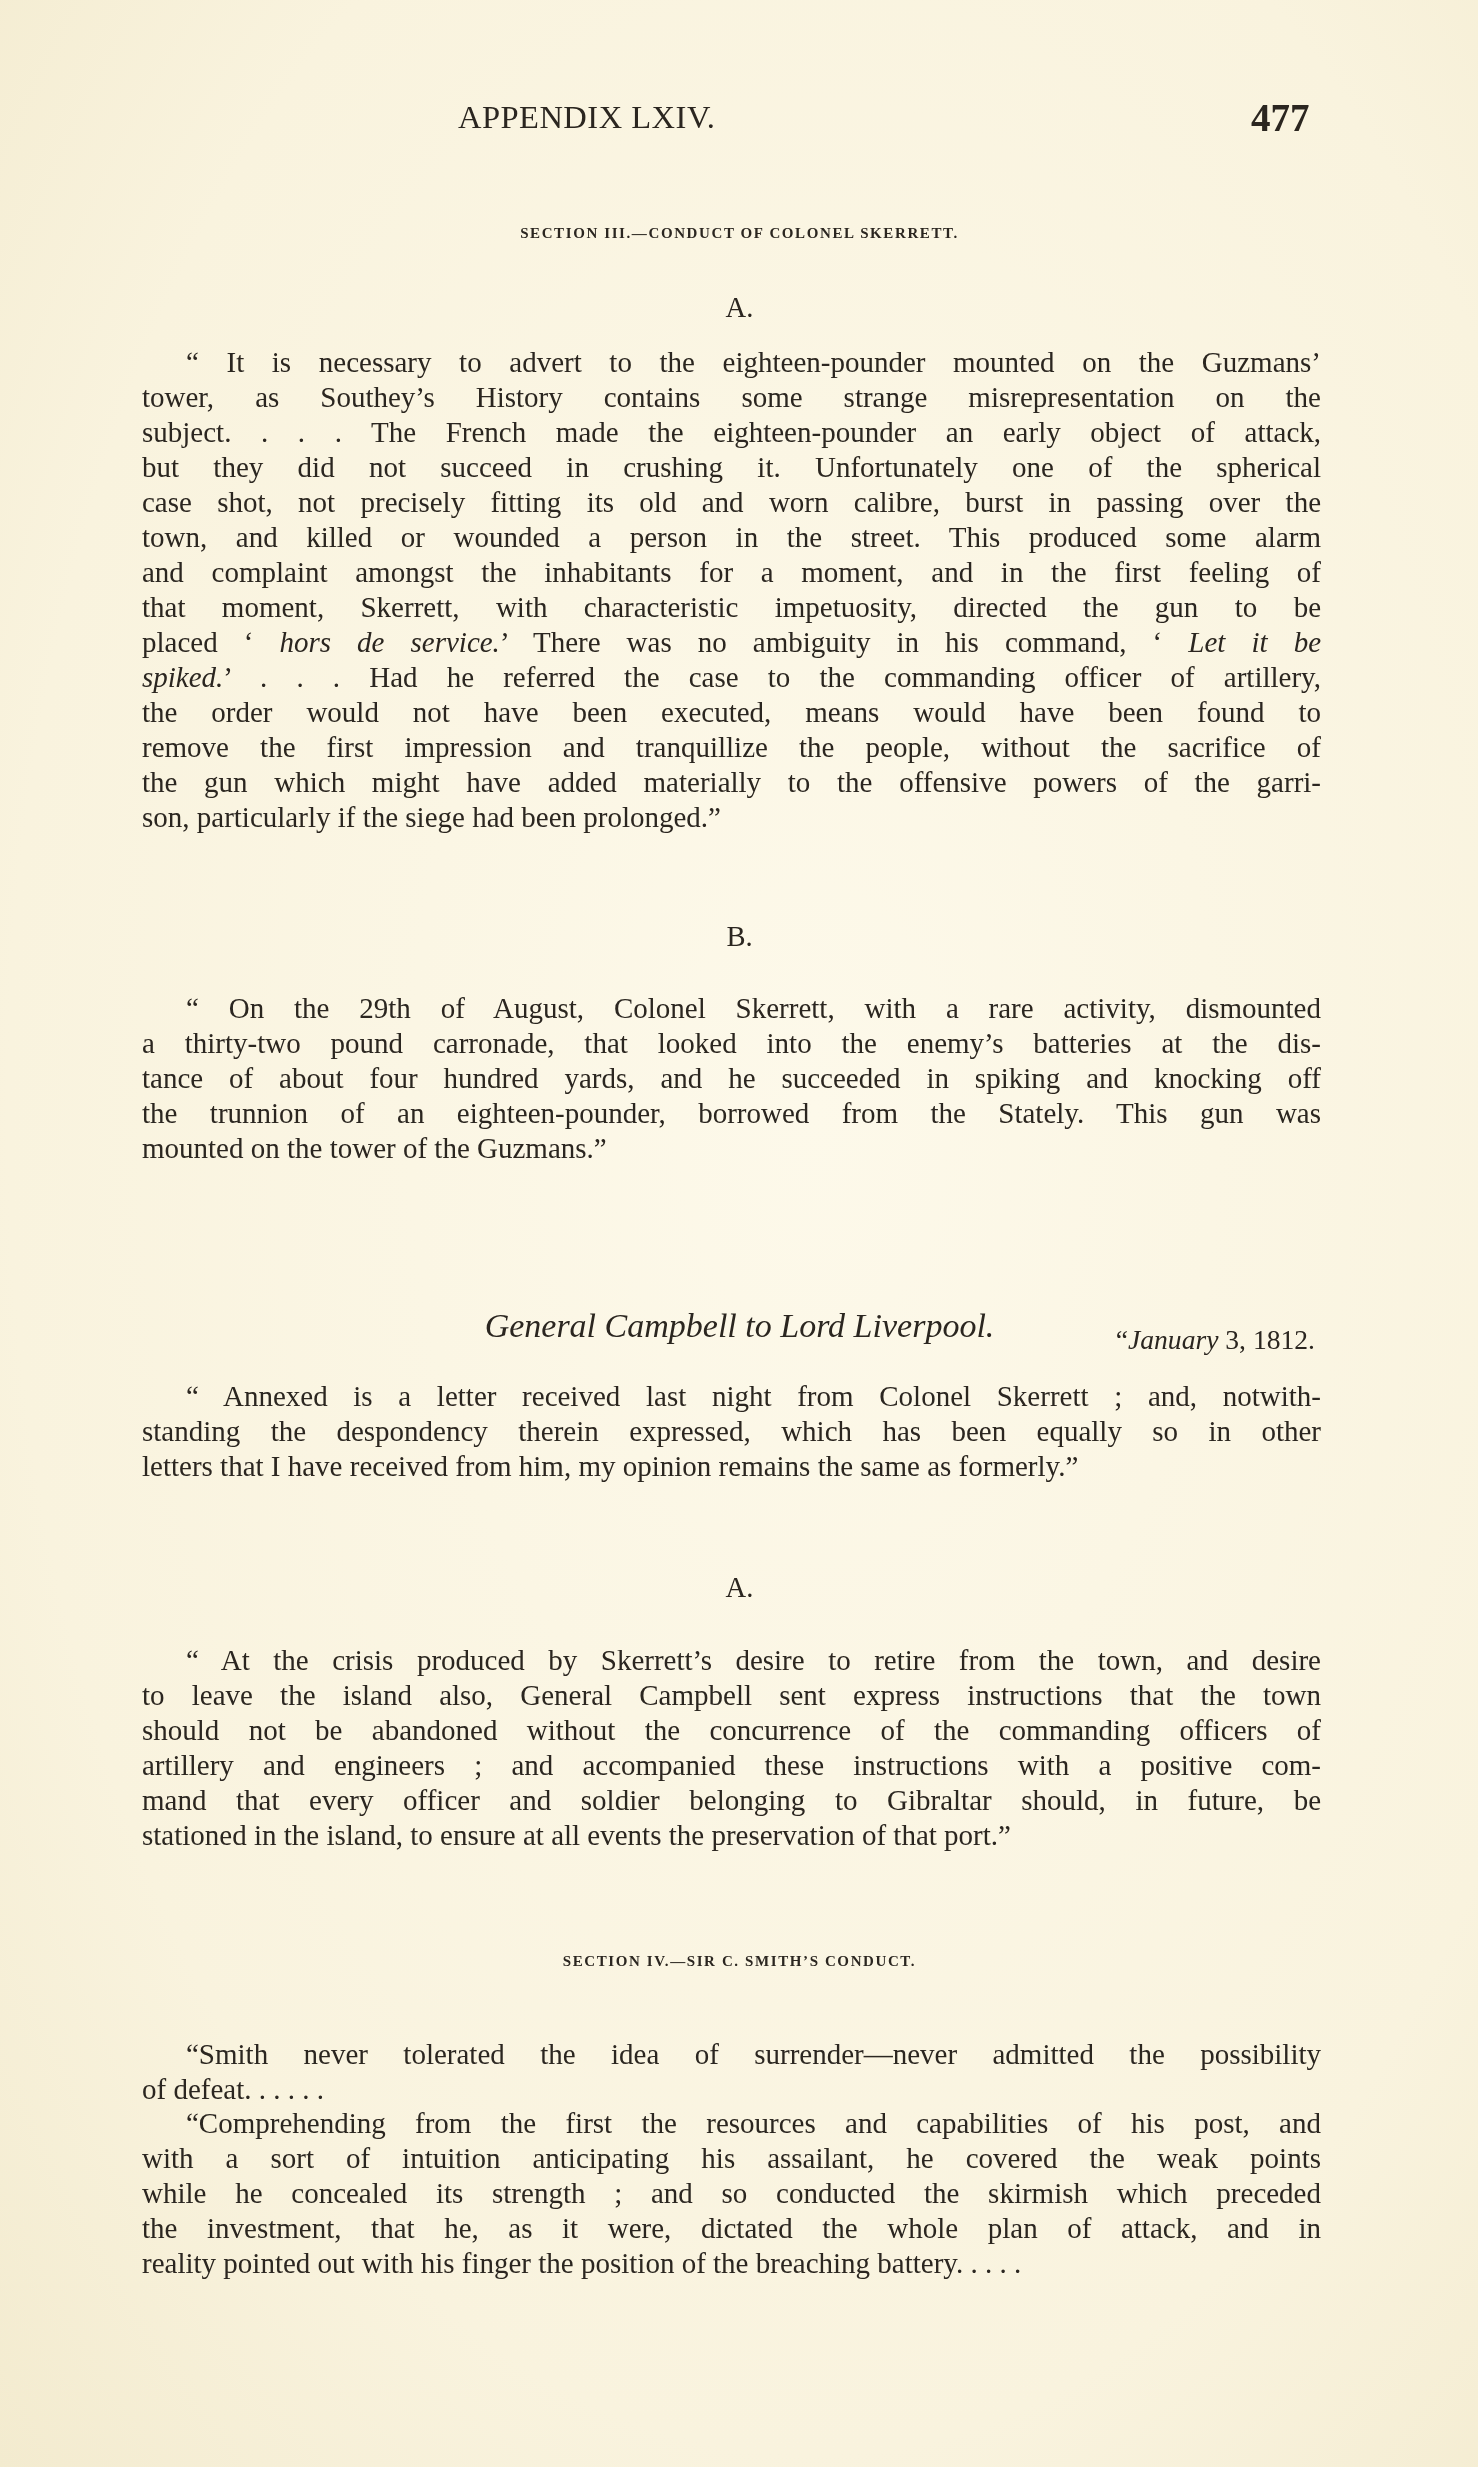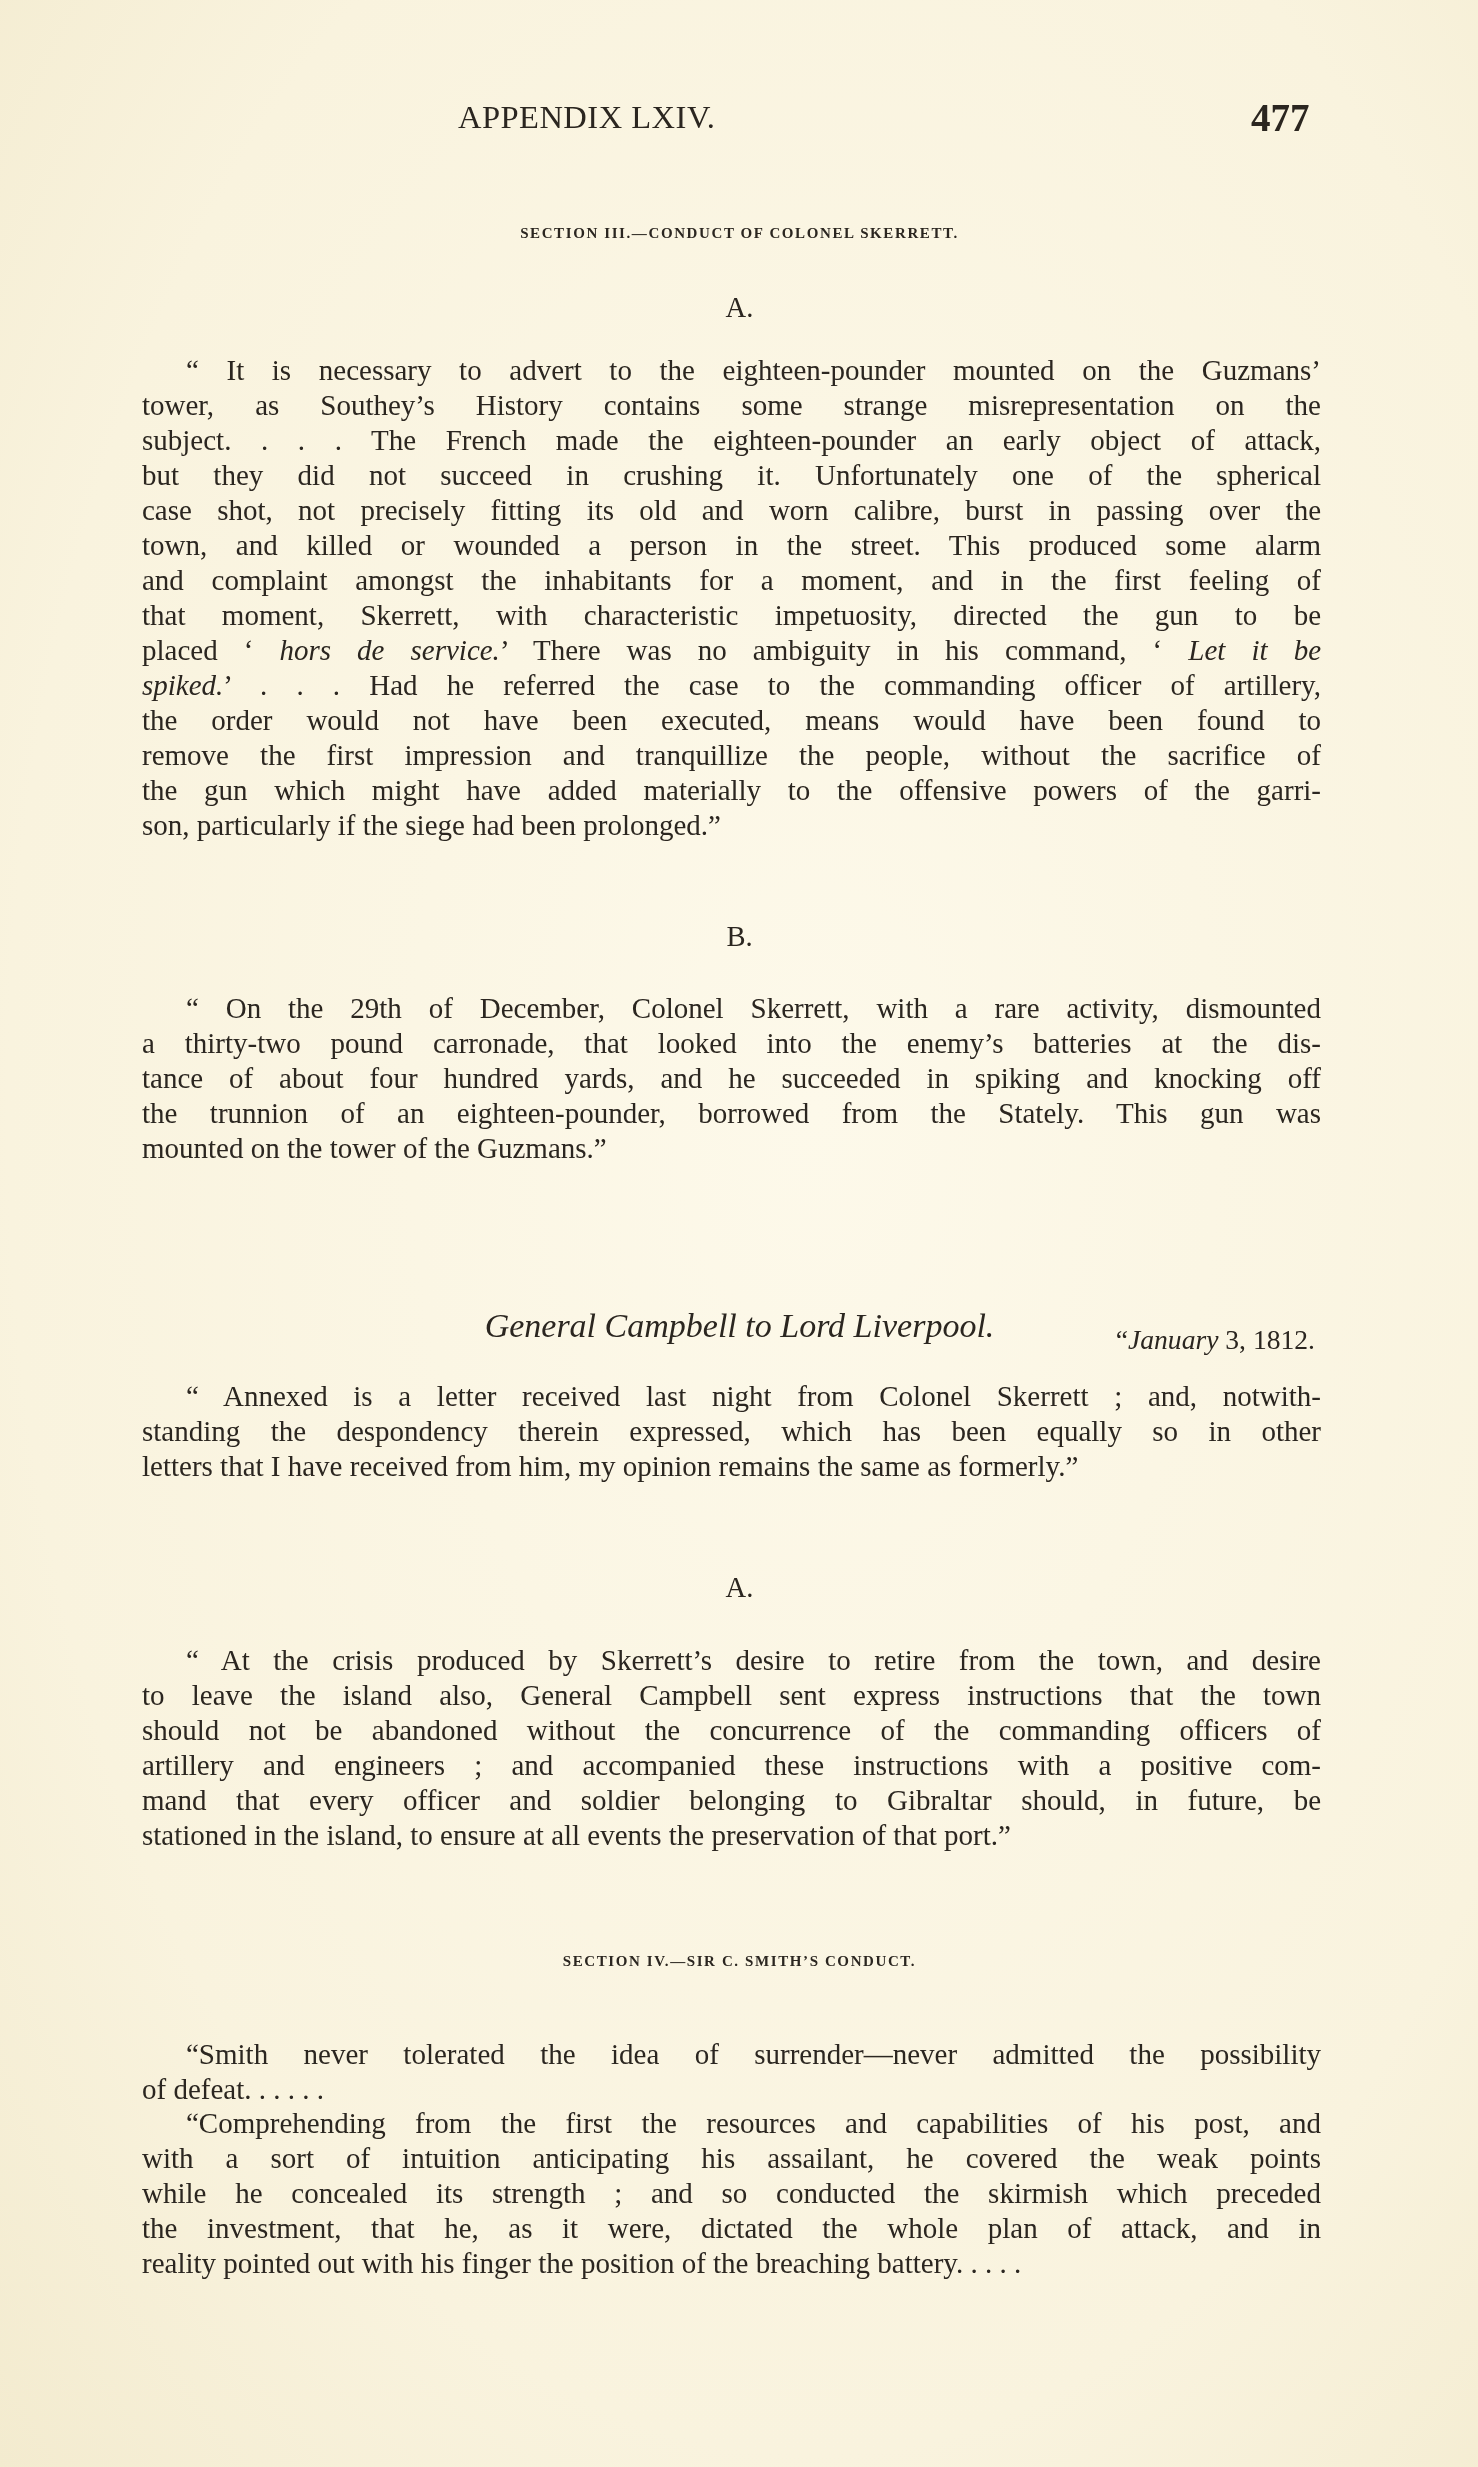--- a/index.html
+++ b/index.html
@@ -58,41 +58,41 @@
 
 <div class="page">
 
   <div class="abs running-head"><span>APPENDIX LXIV.</span></div>
   <div class="abs page-number">477</div>
 
   <div class="abs section-head" style="top:225px;">SECTION III.—CONDUCT OF COLONEL SKERRETT.</div>
 
   <div class="abs letter-head" style="top:292px;">A.</div>
 
-  <div class="abs para" style="top:353px;">
+  <div class="abs para" style="top:345px;">
     <span class="line indent">“ It is necessary to advert to the eighteen-pounder mounted on the Guzmans’</span>
     <span class="line">tower, as Southey’s History contains some strange misrepresentation on the</span>
     <span class="line">subject. . . . The French made the eighteen-pounder an early object of attack,</span>
     <span class="line">but they did not succeed in crushing it.  Unfortunately one of the spherical</span>
     <span class="line">case shot, not precisely fitting its old and worn calibre, burst in passing over the</span>
     <span class="line">town, and killed or wounded a person in the street.  This produced some alarm</span>
     <span class="line">and complaint amongst the inhabitants for a moment, and in the first feeling of</span>
     <span class="line">that moment, Skerrett, with characteristic impetuosity, directed the gun to be</span>
     <span class="line"><span>placed ‘ </span><em>hors de service.</em><span>’  There was no ambiguity in his command, ‘ </span><em>Let it be</em></span>
     <span class="line"><em>spiked.</em><span>’ . . . Had he referred the case to the commanding officer of artillery,</span></span>
     <span class="line">the order would not have been executed, means would have been found to</span>
     <span class="line">remove the first impression and tranquillize the people, without the sacrifice of</span>
     <span class="line">the gun which might have added materially to the offensive powers of the garri-</span>
     <span class="line last">son, particularly if the siege had been prolonged.”</span>
   </div>
 
   <div class="abs letter-head" style="top:921px;">B.</div>
 
   <div class="abs para" style="top:991px;">
-    <span class="line indent">“ On the 29th of December, Colonel Skerrett, with a rare activity, dismounted</span>
+    <span class="line indent">“ On the 29th of August, Colonel Skerrett, with a rare activity, dismounted</span>
     <span class="line">a thirty-two pound carronade, that looked into the enemy’s batteries at the dis-</span>
     <span class="line">tance of about four hundred yards, and he succeeded in spiking and knocking off</span>
     <span class="line">the trunnion of an eighteen-pounder, borrowed from the Stately.  This gun was</span>
     <span class="line last">mounted on the tower of the Guzmans.”</span>
   </div>
 
   <div class="abs italic-title" style="top:1307px;font-style:italic;">General Campbell to Lord Liverpool.</div>
 
   <div class="abs dateline" style="top:1324px;"><span>“</span><i>January</i><span> 3, 1812.</span></div>
 

